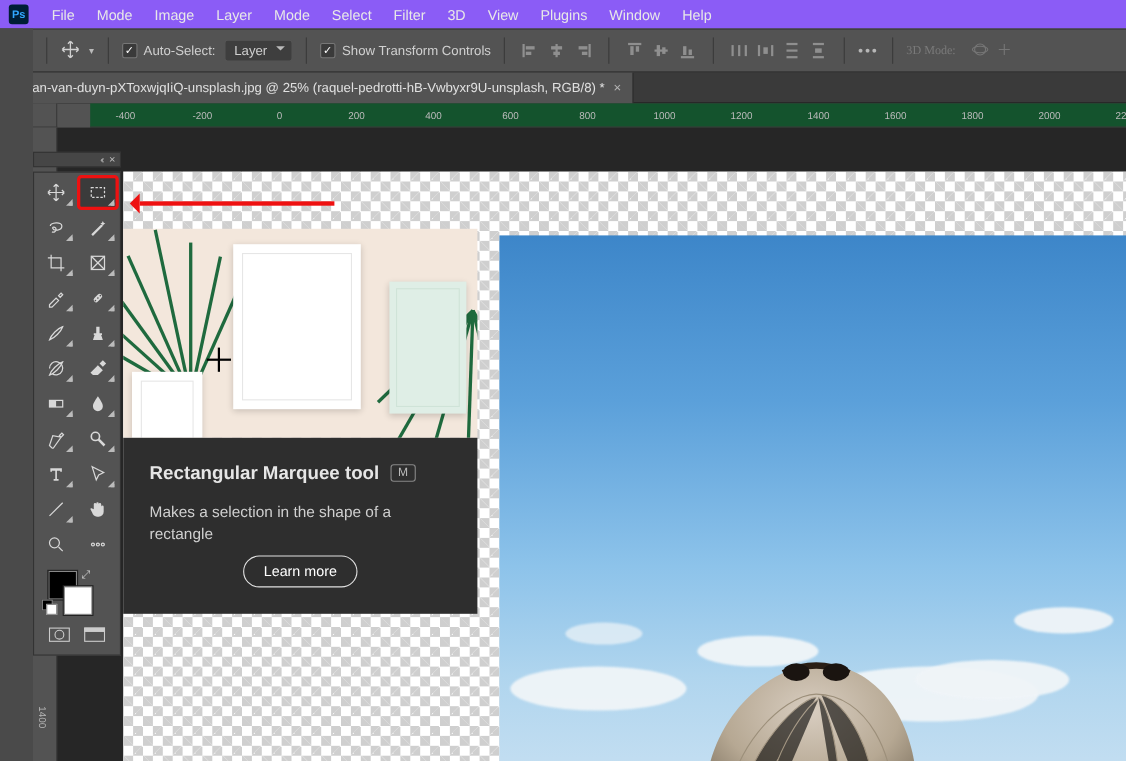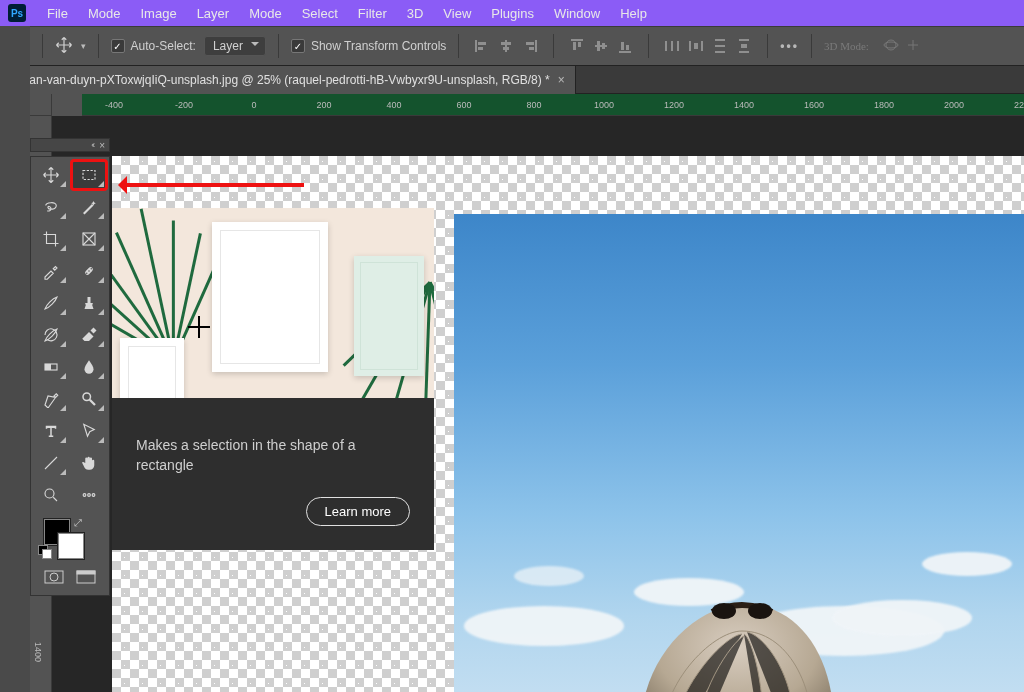--- a/index.html
+++ b/index.html
@@ -91,21 +91,21 @@
   .cursor-cross { position:absolute; left:76px; top:108px; width:22px; height:22px; }
   .cursor-cross::before, .cursor-cross::after { content:""; position:absolute; background:#000; }
   .cursor-cross::before { left:10px; top:0; width:2px; height:22px; }
   .cursor-cross::after  { top:10px; left:0; width:22px; height:2px; }
 
   
   .tooltip { position:absolute; left:0; top:242px; width:322px; background:#2e2e2e; color:#e6e6e6; padding:22px 24px 24px; }
   .tooltip h3 { font-size:17px; font-weight:600; display:flex; align-items:center; gap:10px; }
   .keycap { border:1px solid #888; color:#bbb; font-size:11px; padding:1px 6px; border-radius:3px; font-weight:400; }
   .tooltip p { margin-top:16px; font-size:14px; line-height:1.4; color:#cfcfcf; }
-  .learn { margin-top:22px; display:flex; justify-content:flex-end; }
+  .learn { margin-top:10px; display:flex; justify-content:center; }
   .learn a { border:1.5px solid #e0e0e0; border-radius:18px; padding:6px 18px; font-size:13px; color:#fff; text-decoration:none; }
 
   
   .arrow { position:absolute; left:118px; top:180px; width:186px; height:10px; display:flex; align-items:center; z-index:30; }
   .arrow .shaft { flex:1; height:4px; background:#e11; }
   .arrow .head { width:0; height:0; border:9px solid transparent; border-right-color:#e11; border-left:none; }
 
   
   .person { position:absolute; right:170px; bottom:-30px; width:260px; height:170px; }
 
@@ -342,20 +342,24 @@
         <div class="leafblade" style="height:140px; transform:rotate(10deg)"></div>
         <div class="leafblade" style="height:120px; transform:rotate(26deg)"></div>
       </div>
       <div class="frame f3"></div>
       <div class="frame f2"></div>
       <div class="frame f1"></div>
       <div class="cursor-cross"></div>
     </div>
 
     <div class="tooltip">
+      <h3>
+        <span>Rectangular Marquee tool</span>
+        <span class="keycap">M</span>
+      </h3>
       <p>Makes a selection in the shape of a rectangle</p>
       <div class="learn">
         <a href="#">Learn more</a>
       </div>
     </div>
   </div>
 </div>
 
 <div class="collapse-strip">
   <span class="chev">‹‹</span>

